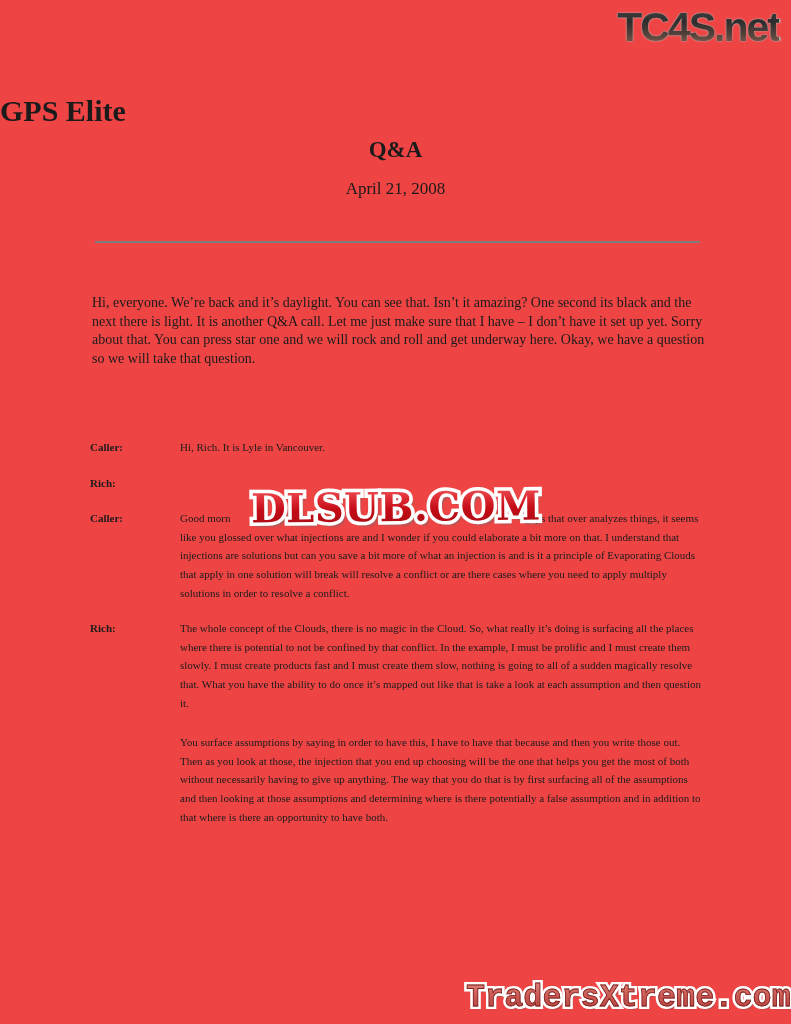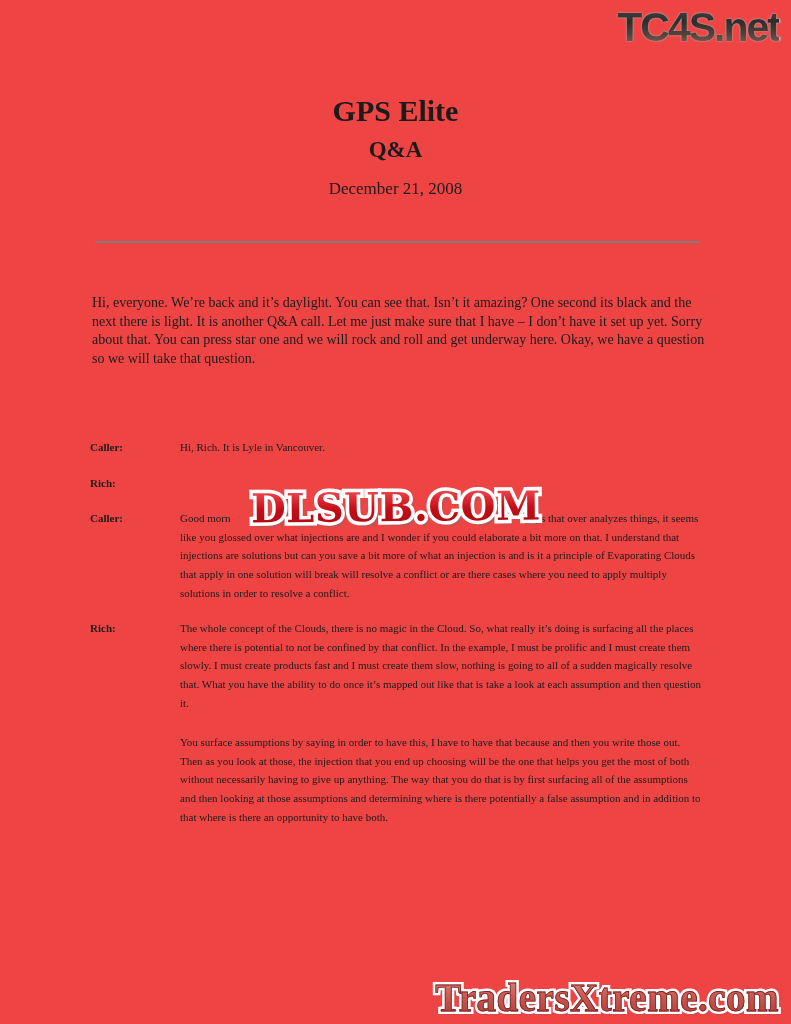--- a/index.html
+++ b/index.html
@@ -29,21 +29,21 @@
   .tc4s .layer-front {
     position:relative;
     background:linear-gradient(180deg,#4b4b4b 0%, #2d2d2d 38%, #54423a 66%, #9a6a5d 100%);
     -webkit-background-clip:text; background-clip:text;
     color:transparent;
   }
 
   
   .doc-title {
     position:absolute; top:94px; left:0; width:100%;
-    text-align:center; font-weight:bold; font-size:30px; line-height:34px;
+    font-weight:bold; font-size:30px; line-height:34px;
   }
   .doc-subtitle {
     position:absolute; top:137px; left:0; width:100%;
     text-align:center; font-weight:bold; font-size:23px; line-height:26px;
   }
   .doc-date {
     position:absolute; top:179px; left:0; width:100%;
     text-align:center; font-size:17px; line-height:20px; font-weight:normal;
   }
 
@@ -84,23 +84,23 @@
   }
   .dlsub .layer-front {
     position:relative;
     background:linear-gradient(180deg,#f0686d 0%, #e23038 30%, #c40d17 55%, #a50a12 100%);
     -webkit-background-clip:text; background-clip:text;
     color:transparent;
   }
 
   
   .traders {
-    position:absolute; top:980px; right:12px; z-index:5;
-    font-family:Liberation Serif, serif;
-    font-weight:bold; font-size:39px; line-height:36px;
+    position:absolute; top:980px; right:0; z-index:5;
+    font-family:Liberation Mono, monospace;
+    font-weight:bold; font-size:31px; line-height:36px;
     letter-spacing:0.5px;
   }
   .traders .layer-back {
     position:absolute; left:0; top:0;
     color:#ffffff;
     -webkit-text-stroke:6px #ffffff;
     text-shadow:2px 3px 2px rgba(95,95,95,0.8);
   }
   .traders .layer-front {
     position:relative;
@@ -115,21 +115,21 @@
 
 <div class="page">
 
   <div class="tc4s">
     <span class="layer-back" aria-hidden="true">TC4S.net</span>
     <span class="layer-front">TC4S.net</span>
   </div>
 
   <div class="doc-title">GPS Elite</div>
   <div class="doc-subtitle">Q&amp;A</div>
-  <div class="doc-date">December 21, 2008</div>
+  <div class="doc-date">April 21, 2008</div>
 
   <div class="divider"></div>
 
   <p class="intro">Hi, everyone. We’re back and it’s daylight. You can see that. Isn’t it amazing? One second its black and the next there is light. It is another Q&amp;A call. Let me just make sure that I have – I don’t have it set up yet. Sorry about that. You can press star one and we will rock and roll and get underway here. Okay, we have a question so we will take that question.</p>
 
   <div class="dialog">
 
     <div class="row">
       <span class="speaker">Caller:</span>
       <span class="utterance">Hi, Rich. It is Lyle in Vancouver.</span>

